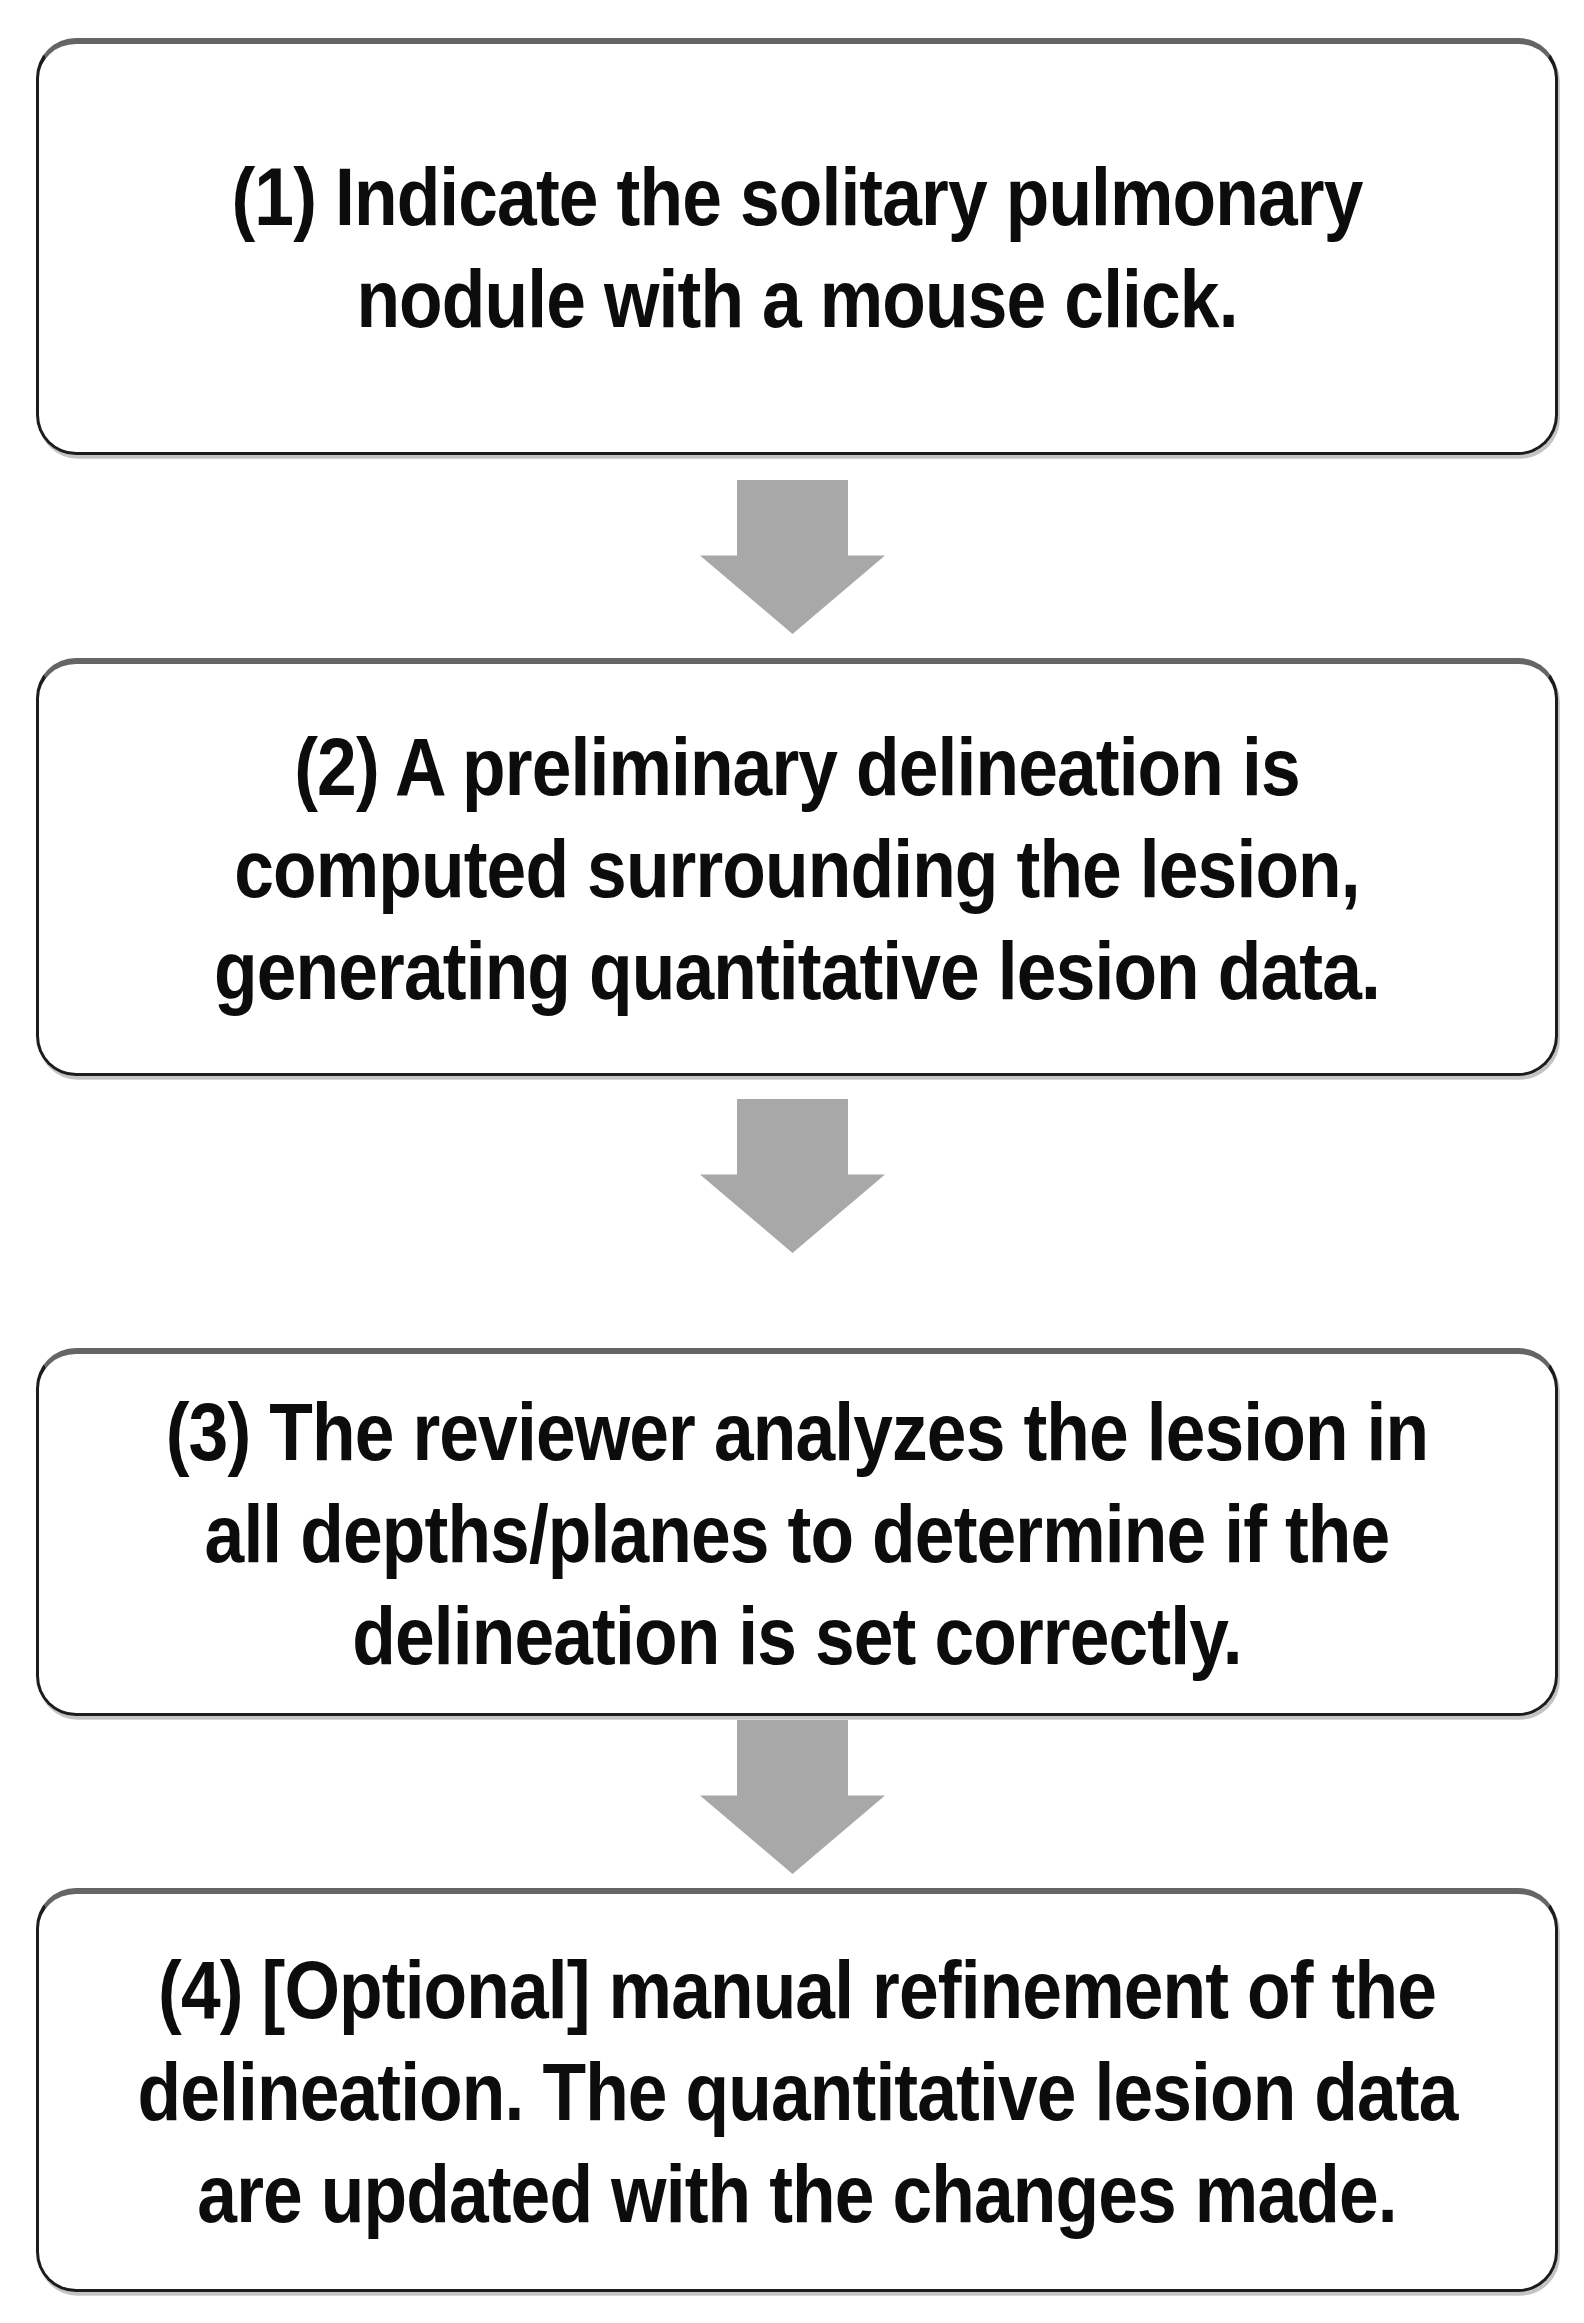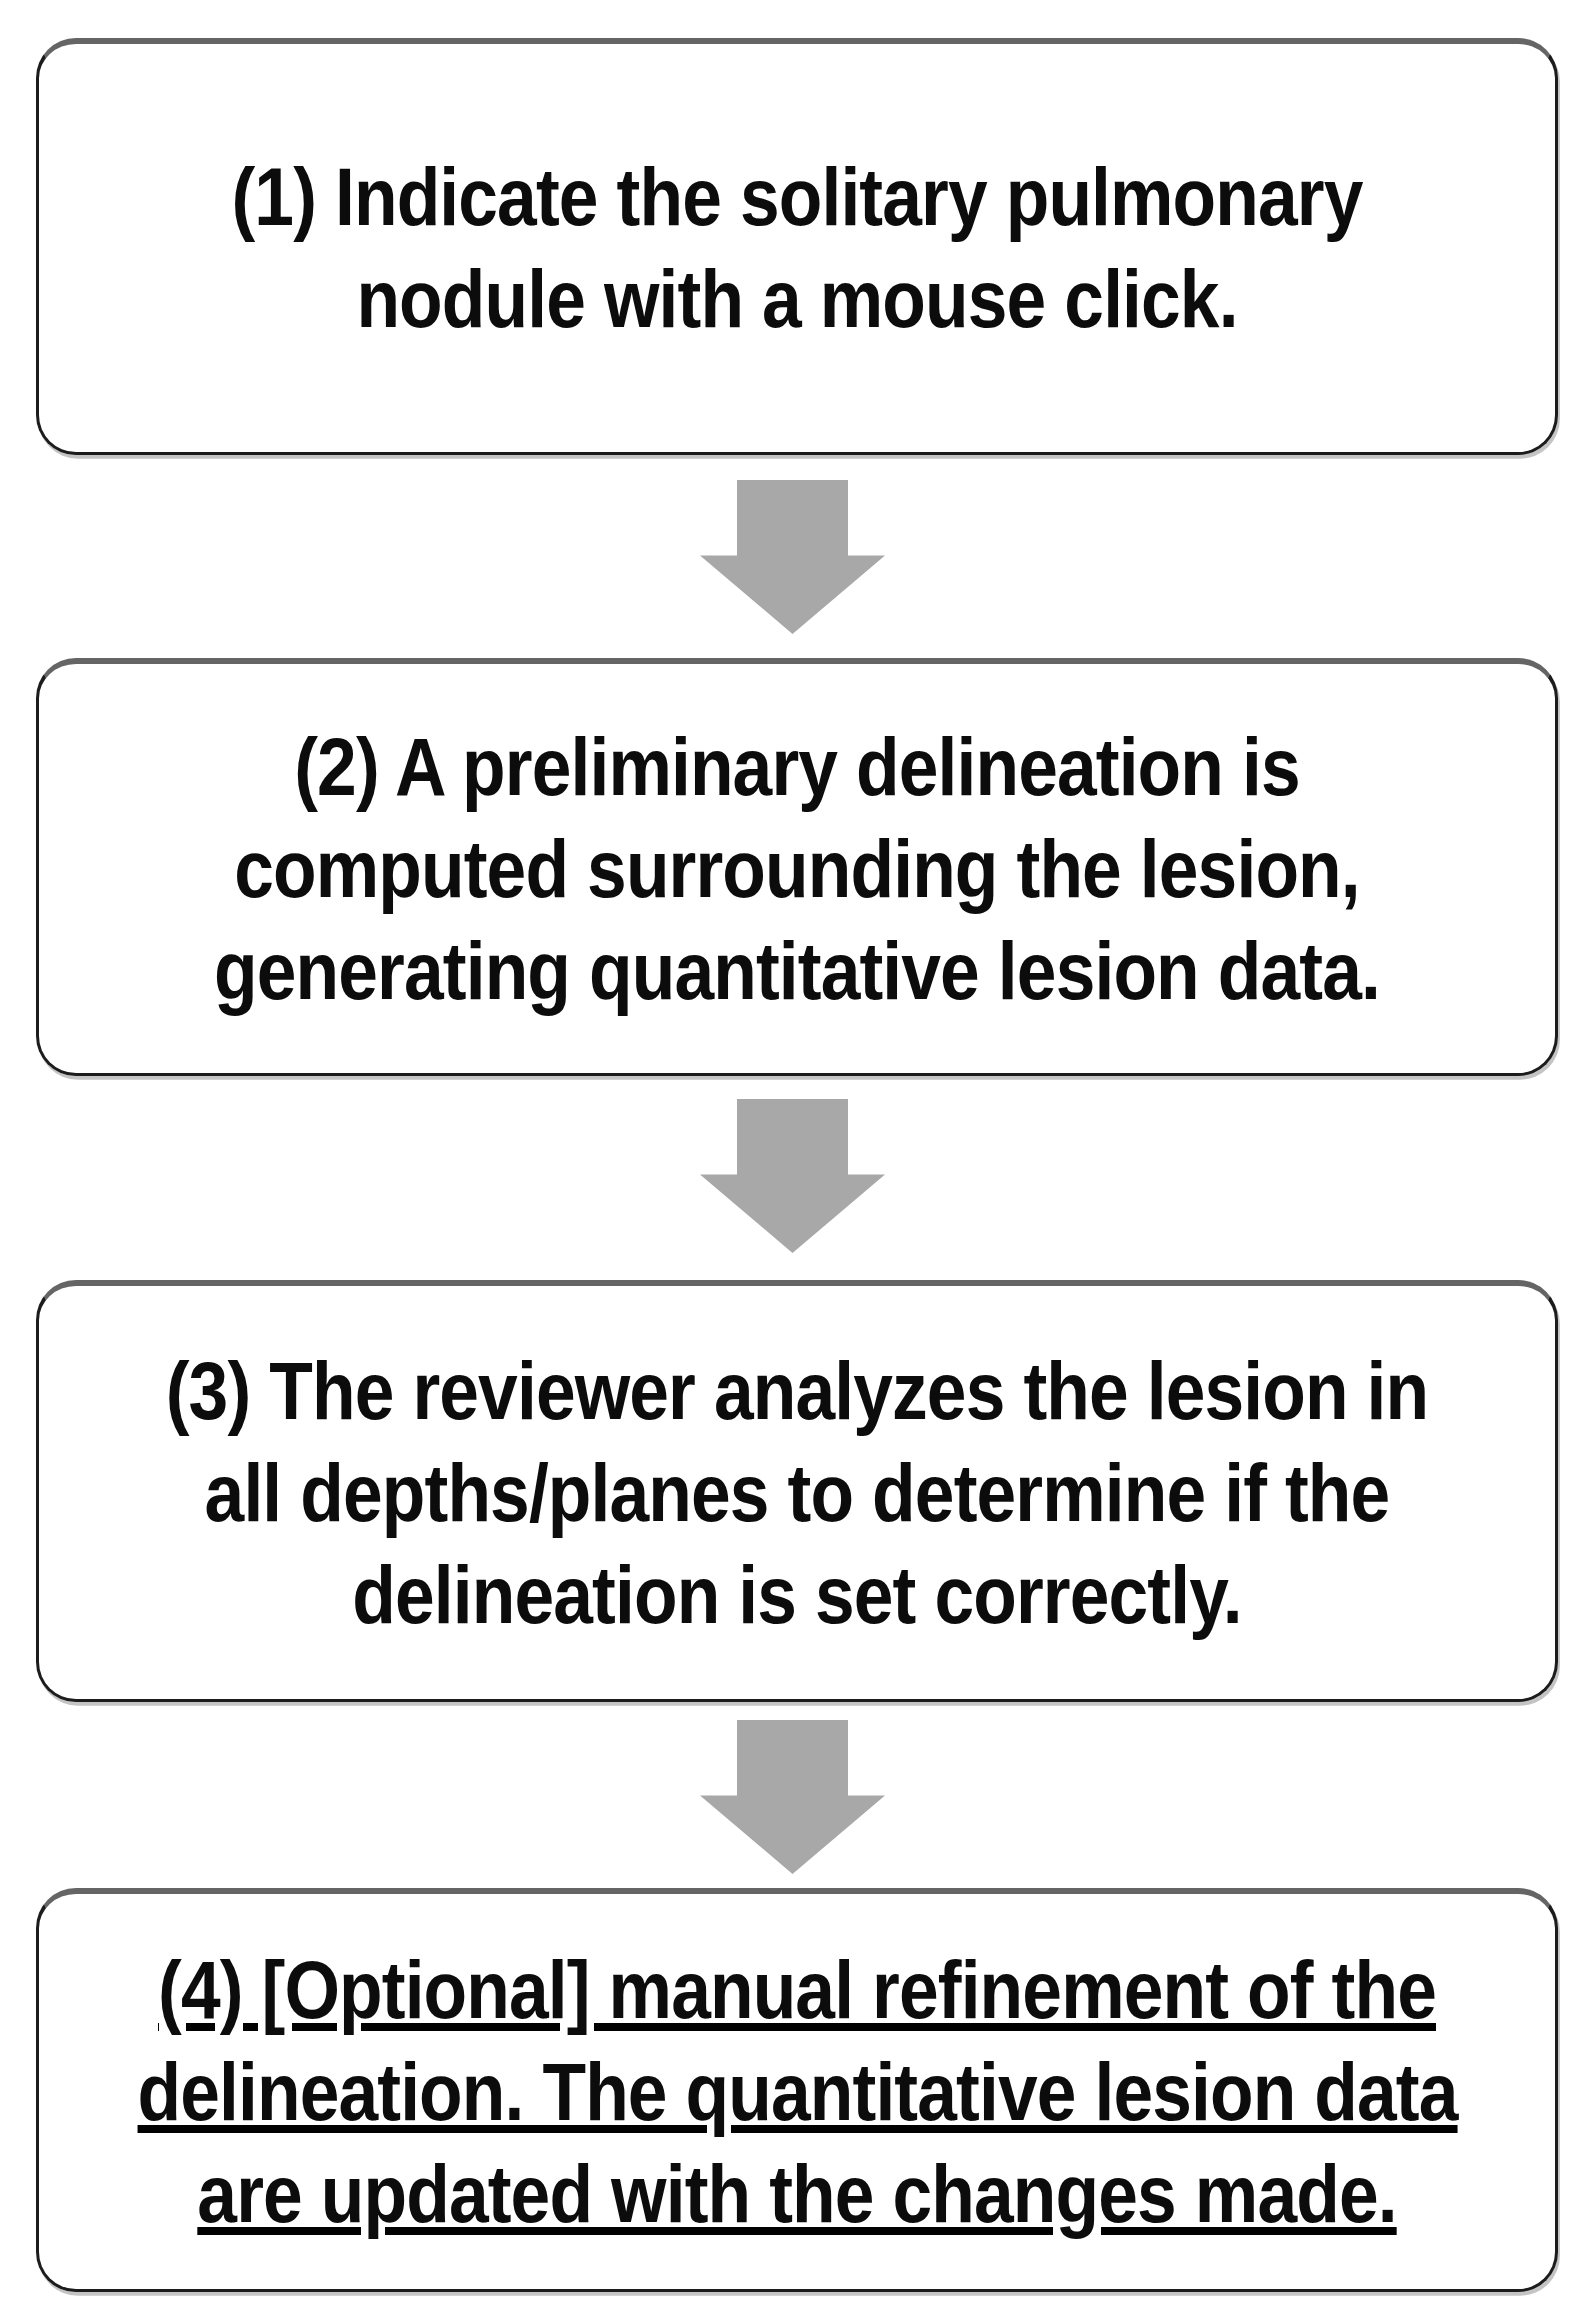--- a/index.html
+++ b/index.html
@@ -33,22 +33,22 @@
     font-size: 82px;
     font-weight: 600;
     letter-spacing: -1px;
     line-height: 102px;
     transform: scaleX(0.87);
     transform-origin: center center;
   }
   .line { white-space: nowrap; }
   .b1 { top: 38px;   height: 417px; }
   .b2 { top: 658px;  height: 418px; }
-  .b3 { top: 1280px; height: 422px; }
-  .b4 { top: 1888px; height: 404px; text-decoration: underline; }
+  .b3 { top: 1348px; height: 368px; }
+  .b4 { top: 1888px; height: 404px; }
   .arrow-down {
     position: absolute;
     left: 700px;
     width: 185px;
     height: 154px;
     background: #a8a8a8;
     clip-path: polygon(20% 0, 80% 0, 80% 49%, 100% 49%, 50% 100%, 0 49%, 20% 49%);
   }
   .a1 { top: 480px; }
   .a2 { top: 1099px; }

